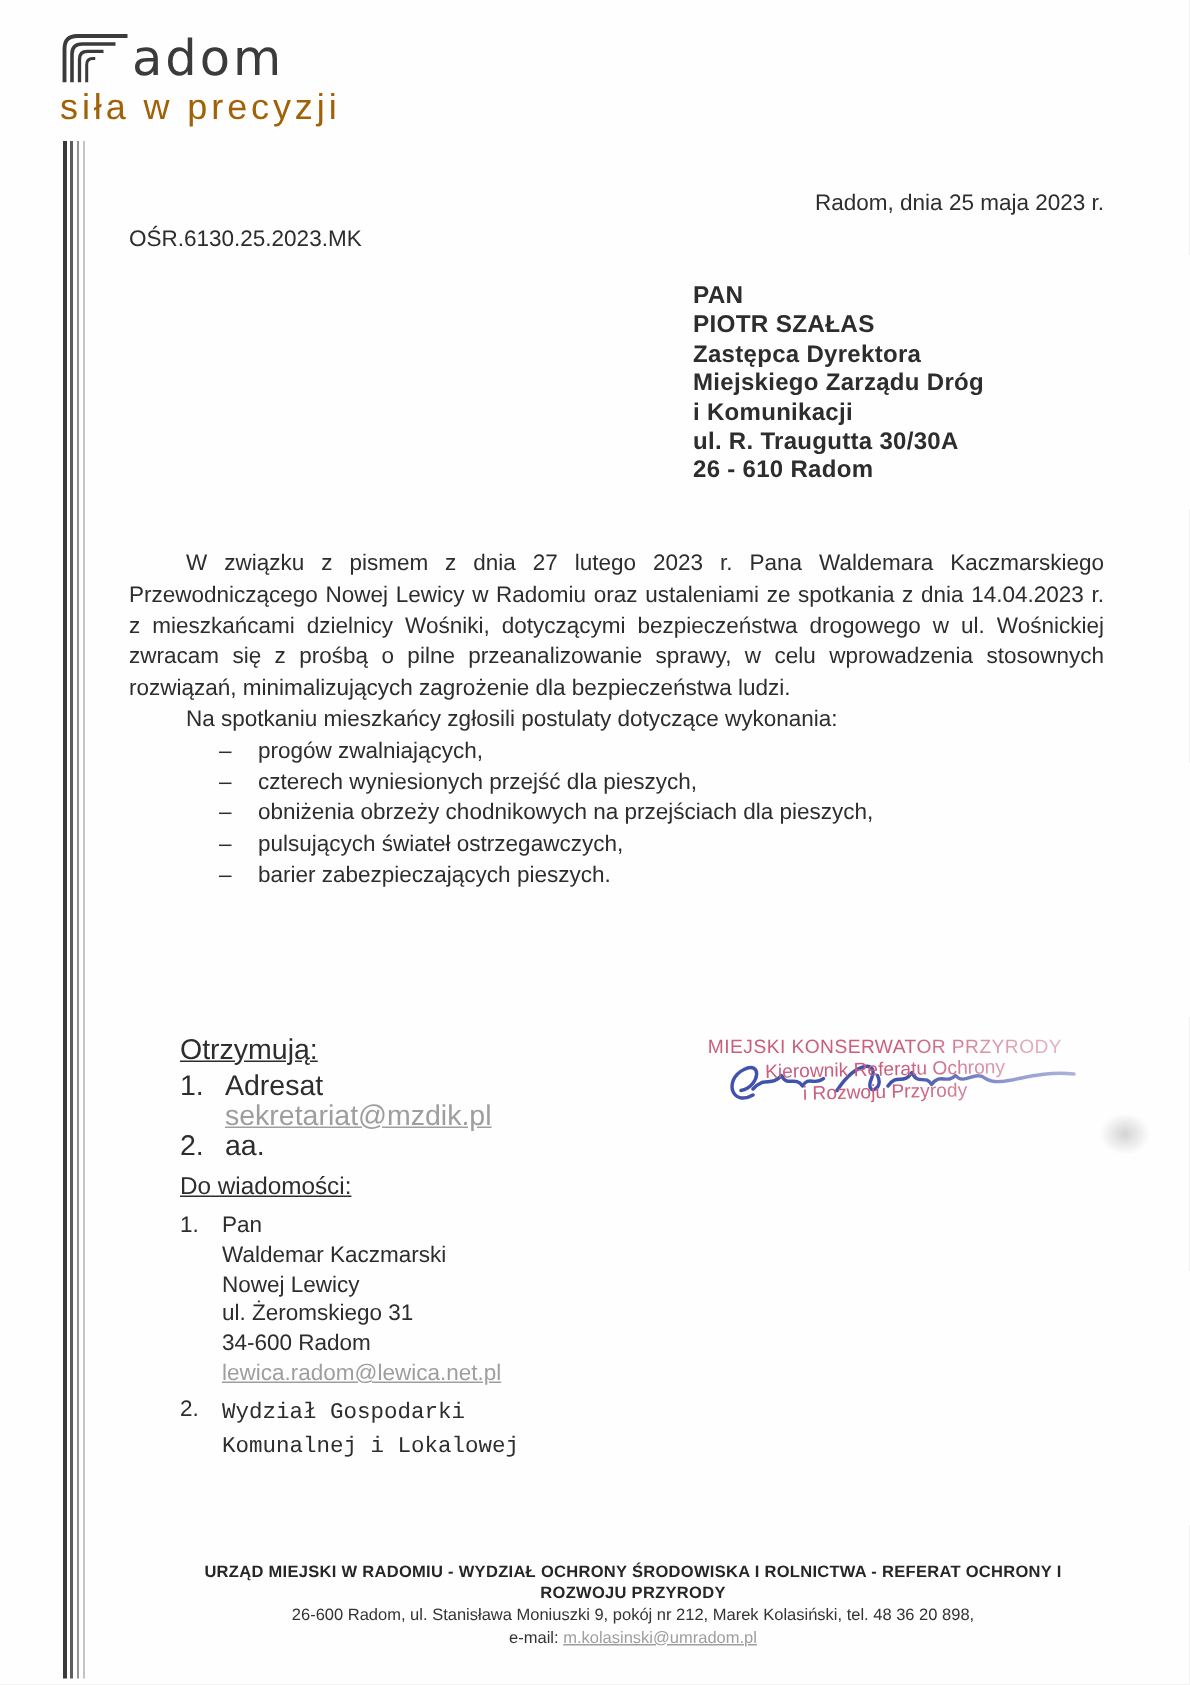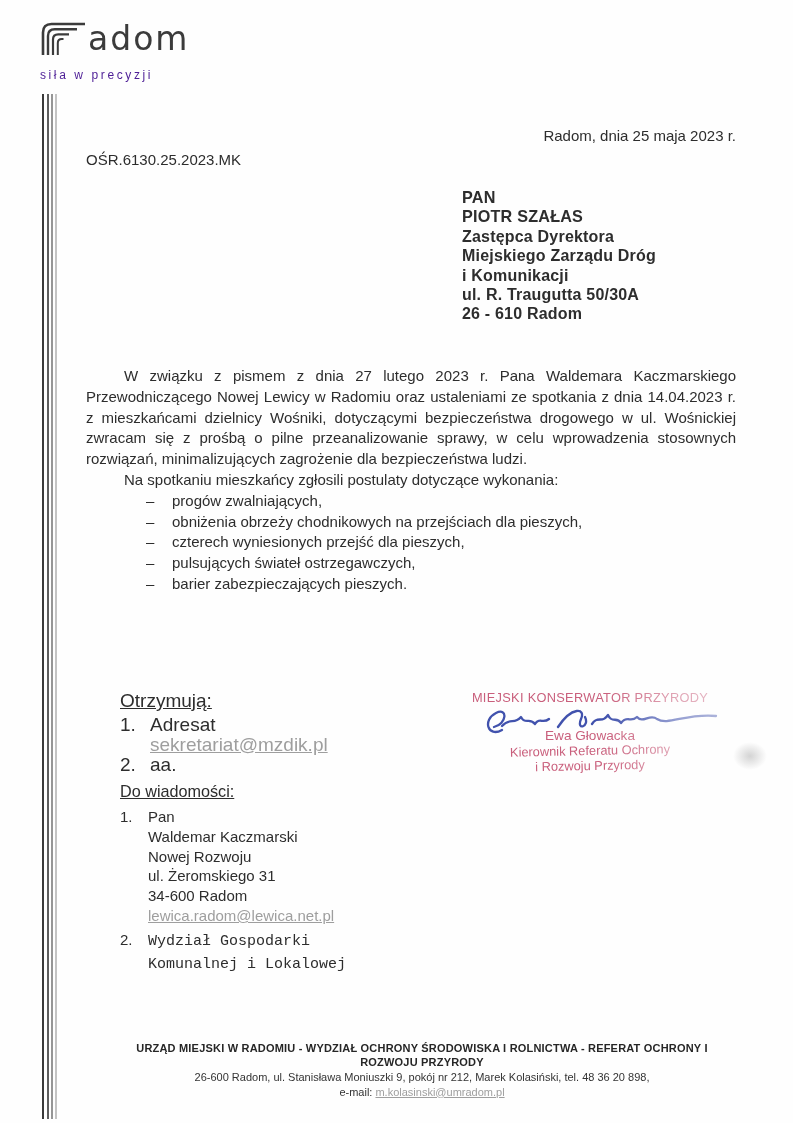--- a/index.html
+++ b/index.html
@@ -8,21 +8,21 @@
     background:#fefefe; overflow:hidden;
     font-family:"Liberation Sans", sans-serif; color:#2d2d2d;
   }
 
   
   .logo{position:absolute; left:40px; top:20px;}
   .logo-row{display:flex; align-items:flex-end; gap:2px;}
   .logo-mark{display:block;}
   .brand{font-family:"DejaVu Sans", sans-serif; font-size:33px; line-height:33px;
          letter-spacing:2px; color:#3b3b3b; font-weight:400;}
-  .tagline{margin-top:13px; font-size:12px; letter-spacing:2.6px; color:#4c1d95;}
+  .tagline{margin-top:3px; font-size:24px; letter-spacing:2.6px; color:#a16207;}
 
   
   .scan-stripes{
     position:absolute; left:42px; top:94px; width:17px; height:1025px;
     background:linear-gradient(to right,
       #242424 0 2.5px, transparent 2.5px 5px,
       #4c4c4c 5px 7px, transparent 7px 9.5px,
       #8a8a8a 9.5px 11px, transparent 11px 13.5px,
       #bdbdbd 13.5px 14.8px, transparent 14.8px 17px);
     opacity:.9;
@@ -100,31 +100,31 @@
 
   <div class="date-line">Radom, dnia 25 maja 2023 r.</div>
   <div class="ref">OŚR.6130.25.2023.MK</div>
 
   <div class="recipient">
     <div class="r-line r-big">PAN</div>
     <div class="r-line r-big">PIOTR SZAŁAS</div>
     <div class="r-line">Zastępca Dyrektora</div>
     <div class="r-line">Miejskiego Zarządu Dróg</div>
     <div class="r-line">i Komunikacji</div>
-    <div class="r-line">ul. R. Traugutta 50/30A</div>
+    <div class="r-line">ul. R. Traugutta 30/30A</div>
     <div class="r-line">26 - 610 Radom</div>
   </div>
 
   <div class="body-text">
     <p>W związku z pismem z dnia 27 lutego 2023 r. Pana Waldemara Kaczmarskiego Przewodniczącego Nowej Lewicy w Radomiu oraz ustaleniami ze spotkania z dnia 14.04.2023 r. z mieszkańcami dzielnicy Wośniki, dotyczącymi bezpieczeństwa drogowego w ul. Wośnickiej zwracam się z prośbą o pilne przeanalizowanie sprawy, w celu wprowadzenia stosownych rozwiązań, minimalizujących zagrożenie dla bezpieczeństwa ludzi.</p>
     <p>Na spotkaniu mieszkańcy zgłosili postulaty dotyczące wykonania:</p>
     <ul class="postulates">
       <li><span class="dash">–</span><span>progów zwalniających,</span></li>
+      <li><span class="dash">–</span><span>czterech wyniesionych przejść dla pieszych,</span></li>
       <li><span class="dash">–</span><span>obniżenia obrzeży chodnikowych na przejściach dla pieszych,</span></li>
-      <li><span class="dash">–</span><span>czterech wyniesionych przejść dla pieszych,</span></li>
       <li><span class="dash">–</span><span>pulsujących świateł ostrzegawczych,</span></li>
       <li><span class="dash">–</span><span>barier zabezpieczających pieszych.</span></li>
     </ul>
   </div>
 
   <section class="otrzymuja">
     <div class="sec-heading">Otrzymują:</div>
     <div class="num-item">
       <span class="num">1.</span>
       <div class="num-content">
@@ -138,33 +138,32 @@
         <div>aa.</div>
       </div>
     </div>
   </section>
 
   <div class="stamp">
     <div class="stamp-title">MIEJSKI KONSERWATOR PRZYRODY</div>
     <svg class="signature" width="238" height="42" viewBox="0 0 238 42" fill="none">
       <path d="M22,30 C8,38 2,20 16,13 C28,7 27,24 14,27 M22,26 C30,17 34,25 41,17 C45,25 50,17 55,24 C59,17 63,24 69,19 M78,27 C92,6 106,8 101,19 C96,31 110,27 105,17 M112,24 C118,15 122,24 128,15 C132,24 137,16 141,23 C147,15 151,23 157,17 C163,24 170,13 177,19 C188,26 206,13 236,16" stroke="#4152ad" stroke-width="2.3" stroke-linecap="round" stroke-linejoin="round"></path>
     </svg>
-    <div class="stamp-name">Ewa Głowacka</div>
     <div class="stamp-role">Kierownik Referatu Ochrony</div>
     <div class="stamp-role">i Rozwoju Przyrody</div>
   </div>
 
   <section class="dowiad">
     <div class="sec-heading">Do wiadomości:</div>
     <div class="num-item">
       <span class="num">1.</span>
       <div class="num-content">
         <div class="dw-line">Pan</div>
         <div class="dw-line">Waldemar Kaczmarski</div>
-        <div class="dw-line">Nowej Rozwoju</div>
+        <div class="dw-line">Nowej Lewicy</div>
         <div class="dw-line">ul. Żeromskiego 31</div>
         <div class="dw-line">34-600 Radom</div>
         <a class="email-link dw-line">lewica.radom@lewica.net.pl</a>
       </div>
     </div>
     <div class="num-item item2">
       <span class="num">2.</span>
       <div class="num-content">
         <div class="dw-line">Wydział Gospodarki</div>
         <div class="dw-line">Komunalnej i Lokalowej</div>

